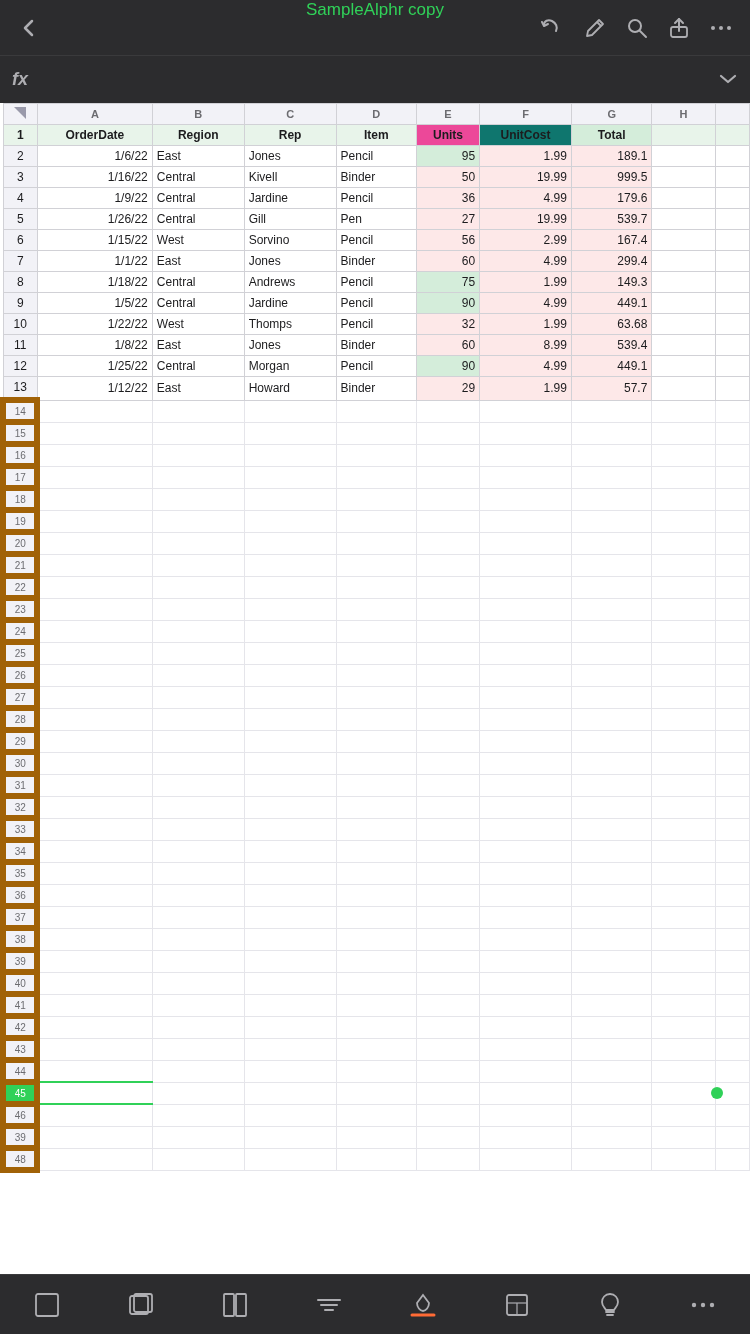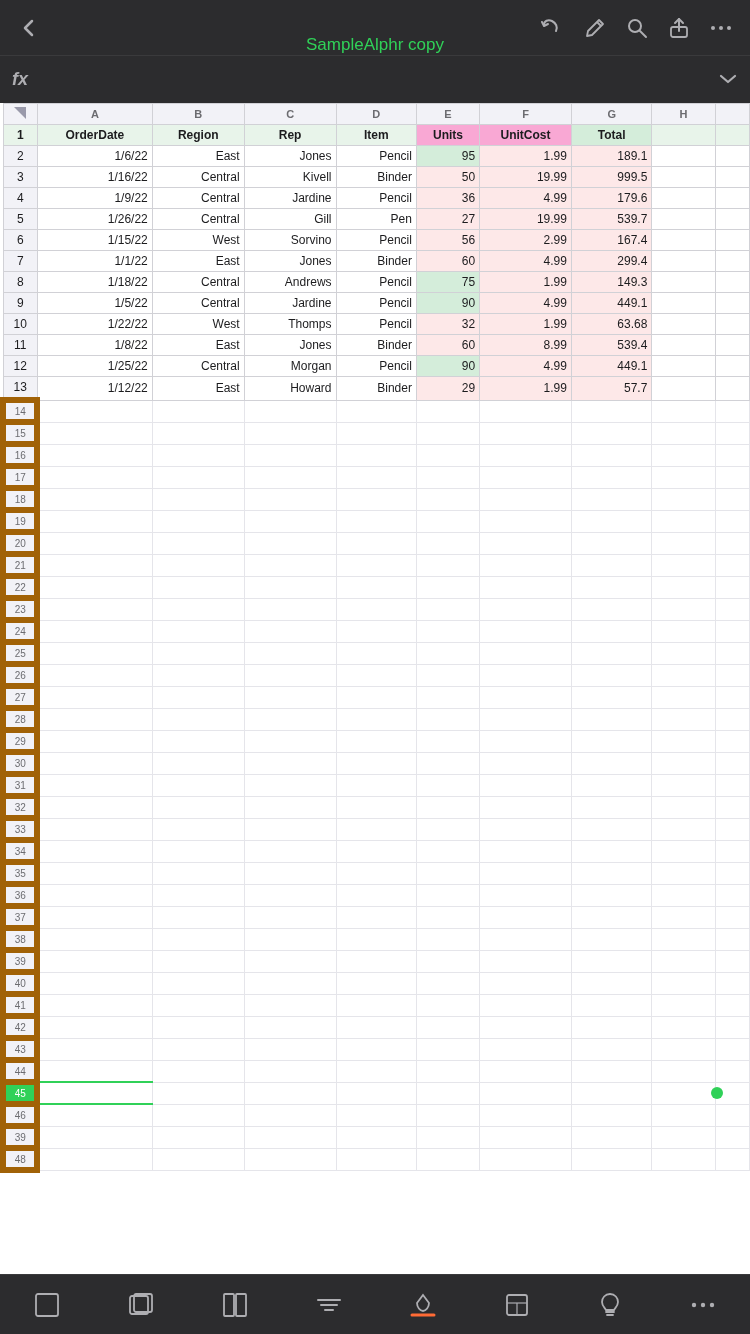--- a/index.html
+++ b/index.html
@@ -11,21 +11,21 @@
       overflow: hidden;
       display: flex;
       flex-direction: column;
     }
 
     
     .top-bar {
       background: #2c2c2e;
       height: 55px;
       display: flex;
-      align-items: flex-end;
+      align-items: flex-start;
       justify-content: center;
       position: relative;
       flex-shrink: 0;
     }
     .top-bar-title {
       color: #30d158;
       font-size: 17px;
       font-weight: 500;
     }
     .top-bar-icons {
@@ -149,21 +149,21 @@
       font-size: 12px;
       color: #1c1c1e;
       white-space: nowrap;
       overflow: hidden;
     }
     .data-row td.text-right {
       text-align: right;
       padding-left: 38px;
     }
     .data-row td.text-left {
-      text-align: right;
+      text-align: left;
     }
 
     
     .col-label-row th {
       background: #f2f2f7;
       border: 1px solid #d1d1d6;
       text-align: center;
       padding: 3px 2px;
       font-weight: 600;
       color: #6c6c70;
@@ -174,24 +174,24 @@
     .data-header td {
       background: #e8f4ea;
       font-weight: 600;
       color: #1c1c1e;
       text-align: center;
       border: 1px solid #d1d1d6;
       padding: 3px 4px;
       font-size: 12px;
     }
     .data-header td.col-e-header {
-      background: #f9a8d4;
+      background: #ec4899;
     }
     .data-header td.col-f-header {
-      background: #f9a8d4;
+      background: #0f766e;
     }
     .data-header td.col-g-header {
       background: #d4edda;
     }
 
     
     .units-cell {
       background: #fde8e8 !important;
       text-align: right;
     }

